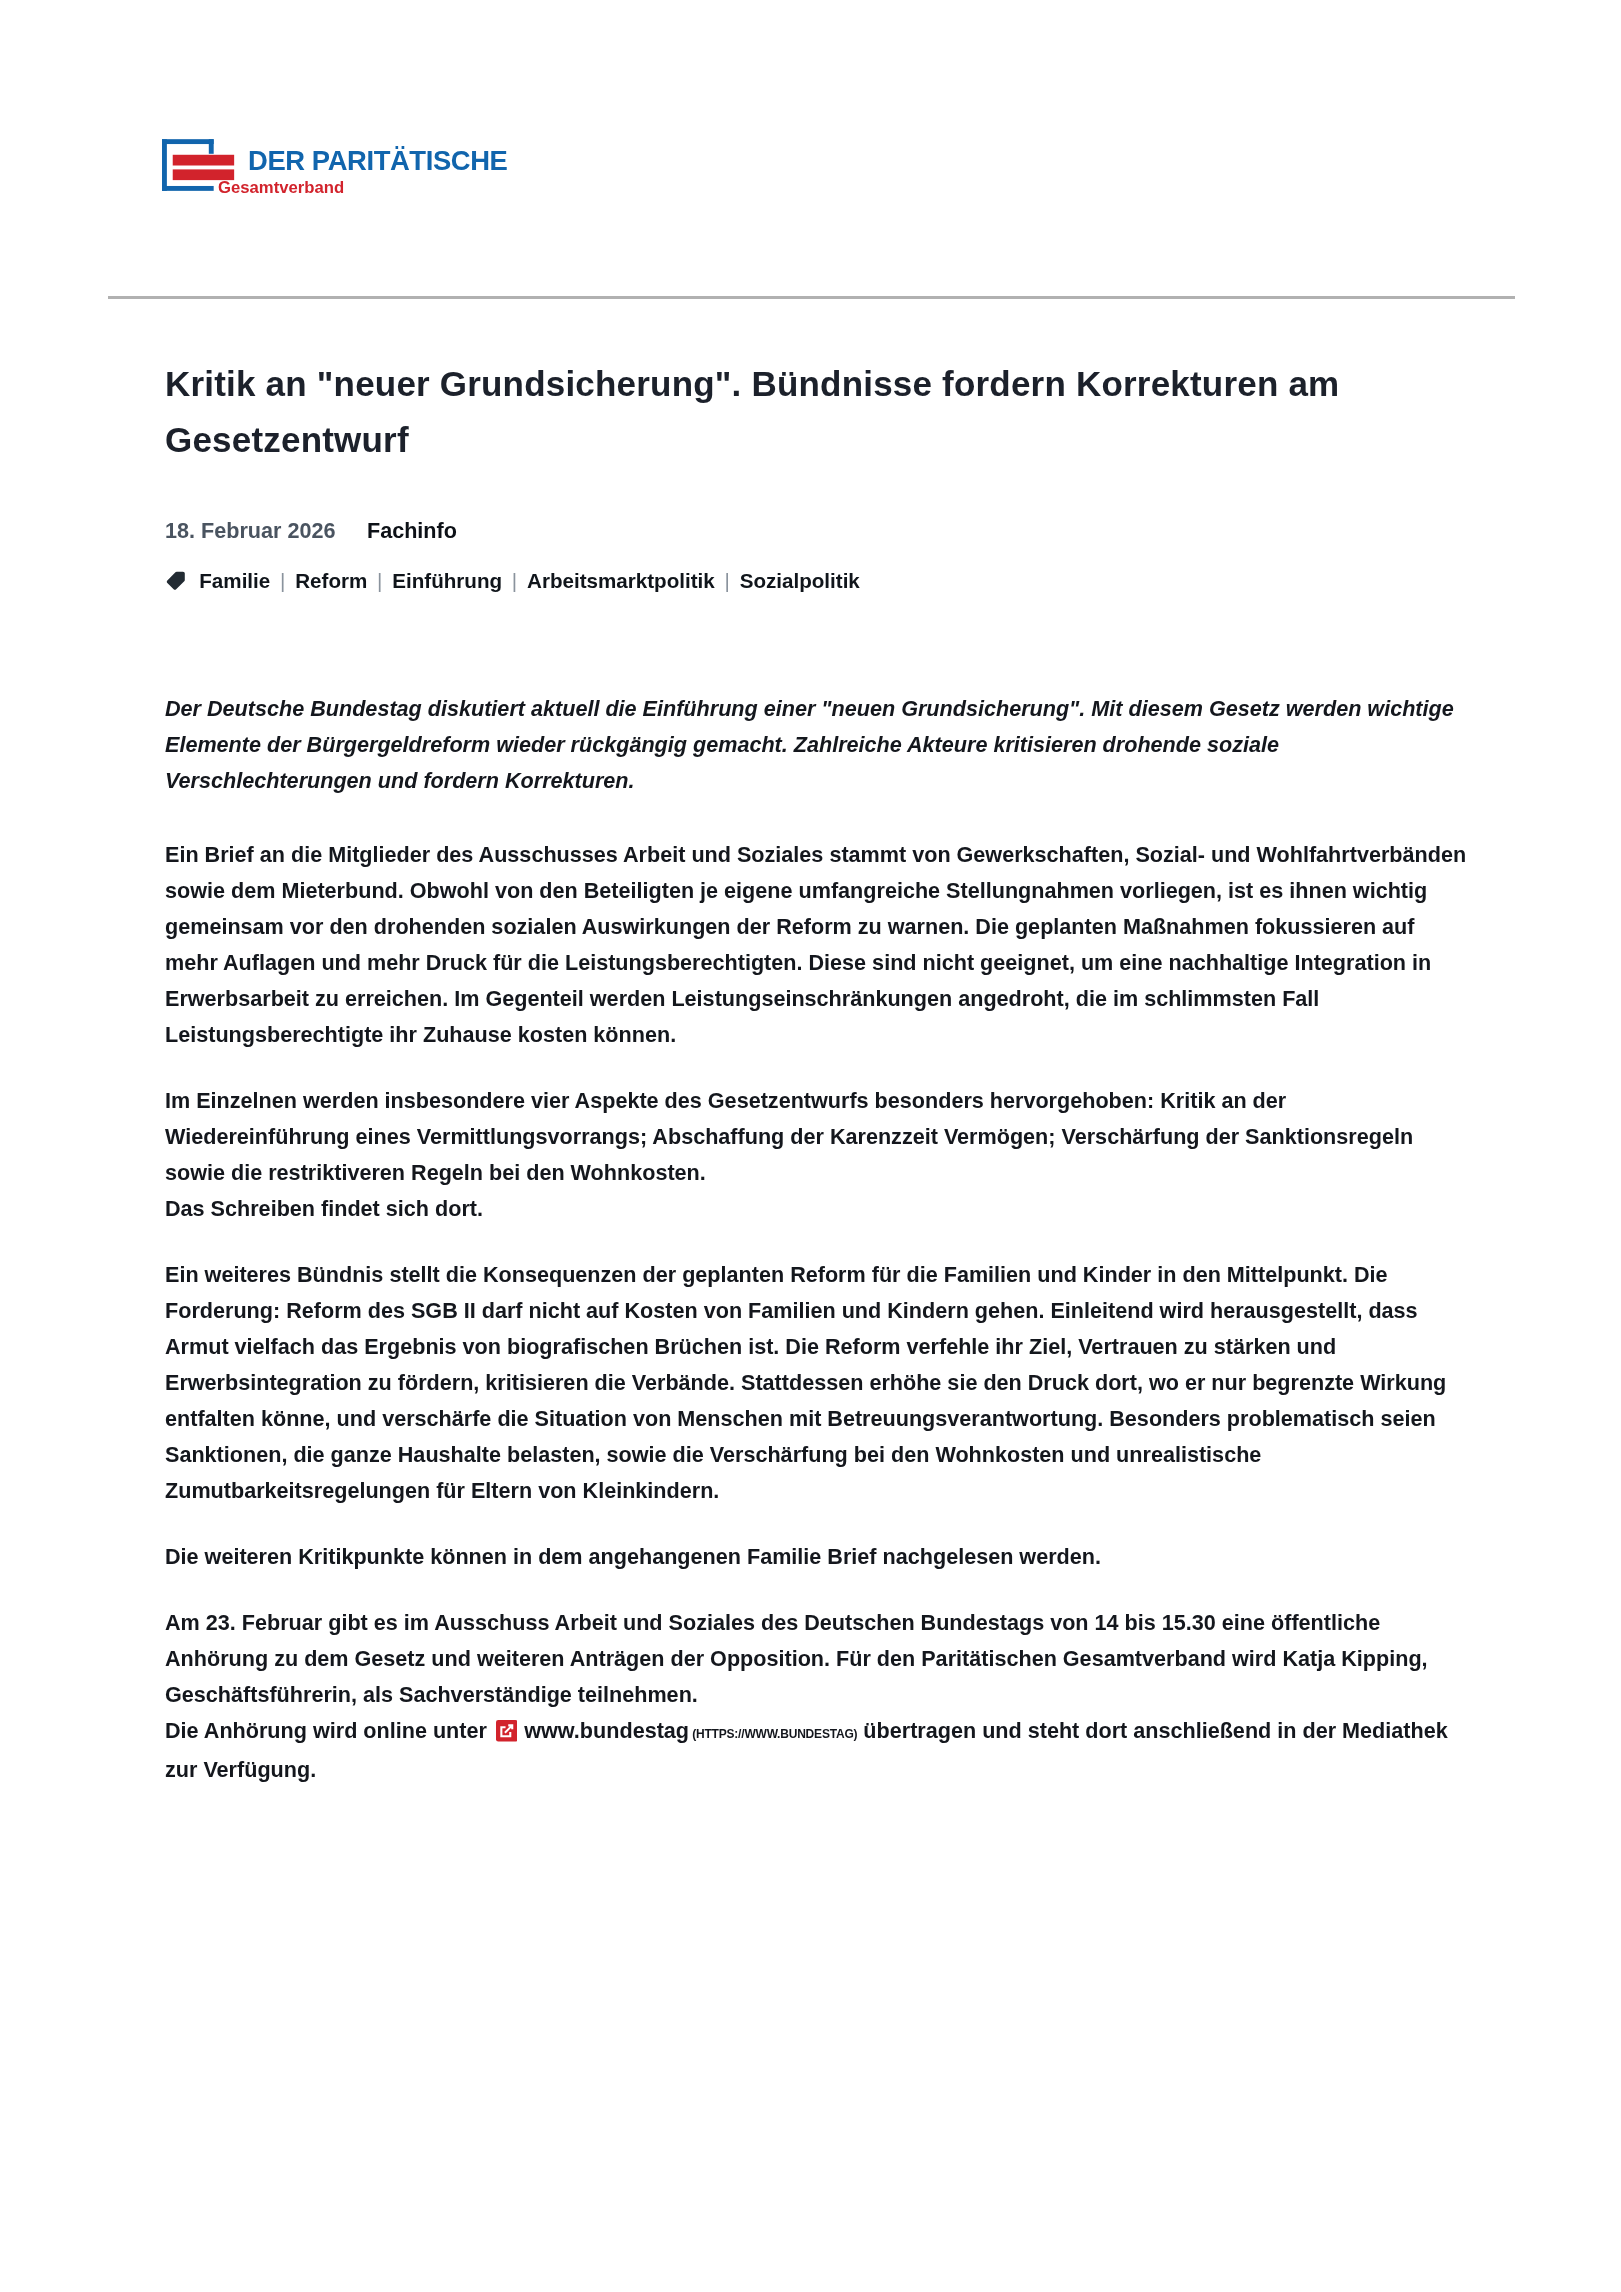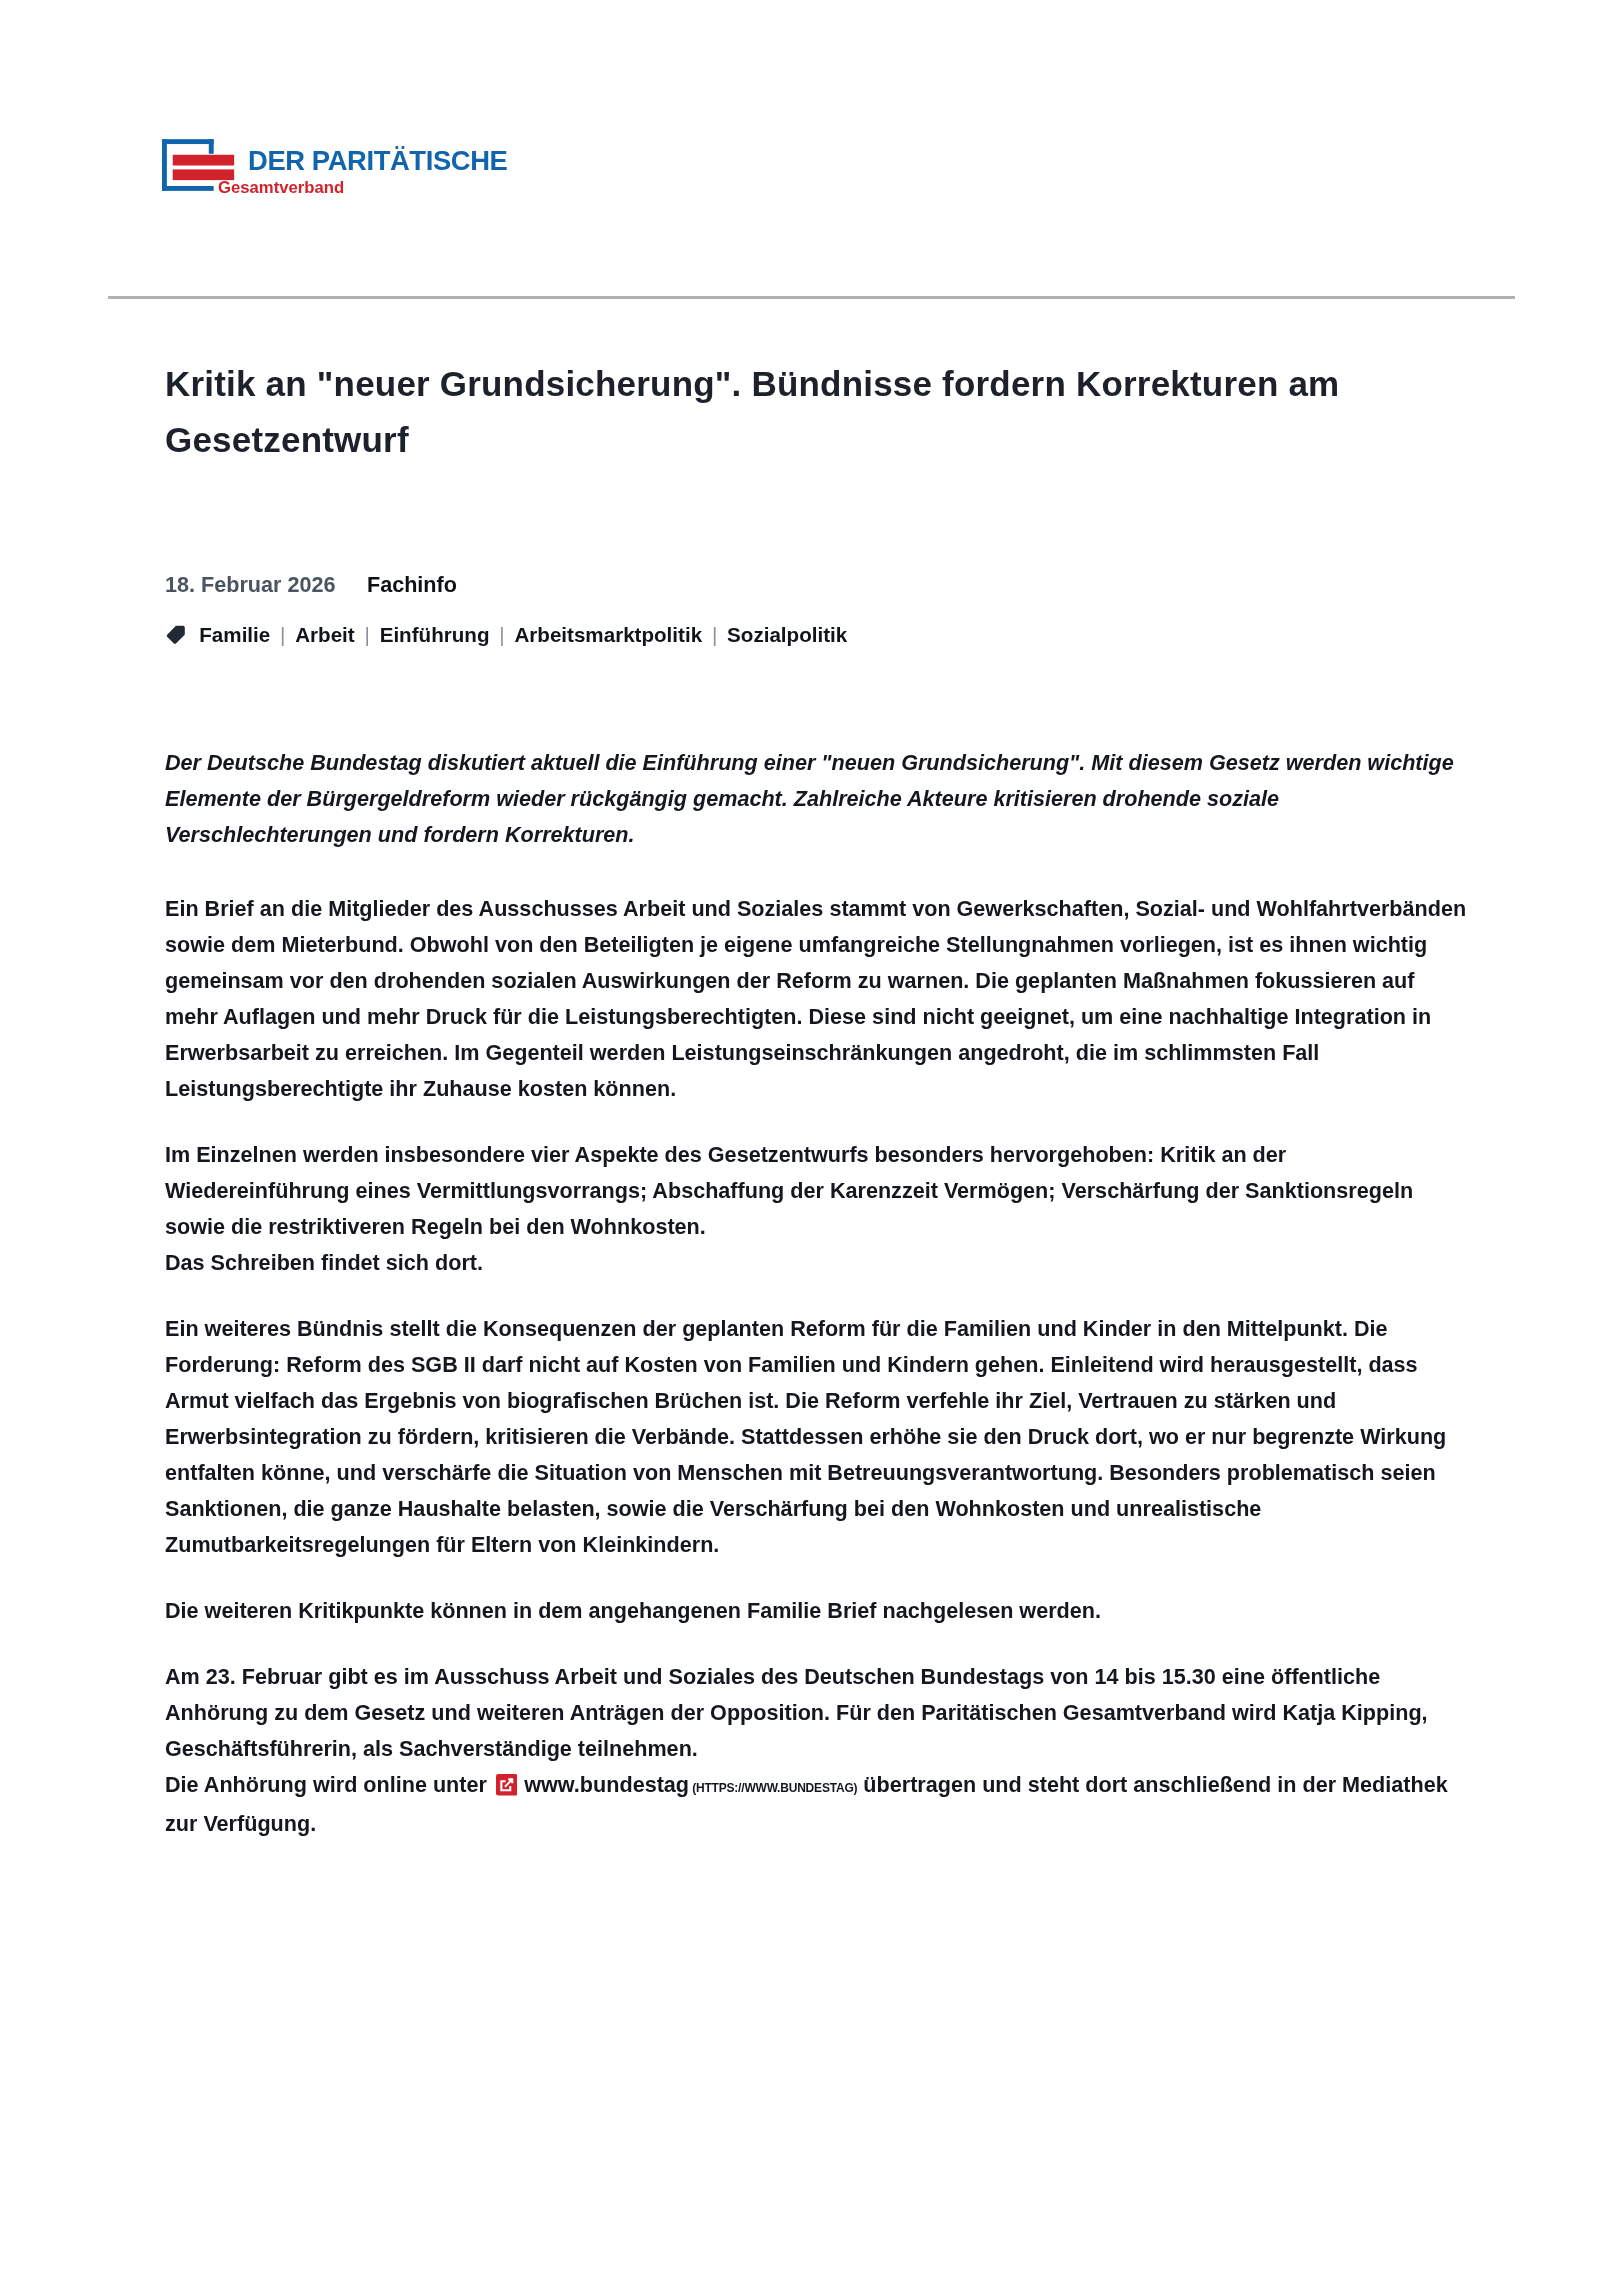--- a/index.html
+++ b/index.html
@@ -35,21 +35,21 @@
   .divider{
     margin:98px 0 0 108px;width:1407px;height:2.9px;
     background:var(--divider-gray,#b1b1b1);
   }
   
   main{margin:57px 0 0 165px;width:1304px;}
   h1{
     margin:0;font-size:35px;line-height:56px;font-weight:600;
     color:#1c212b;letter-spacing:0.2px;
   }
-  .meta1{margin-top:102px;font-size:21.6px;line-height:29px;}
+  .meta1{margin-top:48px;font-size:21.6px;line-height:29px;}
   .meta-date{color:var(--date-gray,#4a5460);font-weight:700;}
   .meta-type{margin-left:25.5px;color:#0d1117;font-weight:700;}
   .meta2{margin-top:11.8px;font-size:21.6px;line-height:29px;font-weight:700;color:#0d1117;}
   .pipe{color:#8a939d;font-weight:400;margin:0 9.8px;}
   .tags-row{margin-top:22.5px;font-size:20.6px;line-height:27.4px;font-weight:700;color:#10151b;
     display:flex;align-items:center;}
   .tag-icon{margin-right:12.7px;transform:scaleX(-1);flex:0 0 auto;}
   .tag-icon path{fill:#222b33;}
   
   #article-body{margin-top:96px;font-size:21.6px;line-height:36px;font-weight:600;color:var(--text-dark,#14171d);}
@@ -89,21 +89,21 @@
     <div class="meta1">
       <span class="meta-date">18. Februar 2026</span>
       <span class="meta-type">Fachinfo</span>
     </div>
 
 
     <div class="tags-row">
       <svg class="tag-icon" width="21.6" height="21.6" viewBox="0 0 24 24" aria-hidden="true">
         <path d="M21.4 11.6l-9-9C12 2.2 11.6 2 11 2H4c-1.1 0-2 .9-2 2v7c0 .6.2 1 .6 1.4l9 9c.4.4.9.6 1.4.6.6 0 1-.2 1.4-.6l7-7c.4-.4.6-.9.6-1.4 0-.6-.2-1-.6-1.4z"></path>
       </svg>
-      <span id="tags"><span class="tag">Familie</span><span class="pipe">|</span><span class="tag">Arbeit</span><span class="pipe">|</span><span class="tag">Einführung</span><span class="pipe">|</span><span class="tag">Arbeitsmarktpolitik</span><span class="pipe">|</span><span class="tag">Sozialpolitik</span></span>
+      <span id="tags"><span class="tag">Familie</span><span class="pipe">|</span><span class="tag">Reform</span><span class="pipe">|</span><span class="tag">Einführung</span><span class="pipe">|</span><span class="tag">Arbeitsmarktpolitik</span><span class="pipe">|</span><span class="tag">Sozialpolitik</span></span>
     </div>
 
     <div id="article-body">
         <p class="lead"><span>Der Deutsche Bundestag diskutiert aktuell die Einführung einer "neuen Grundsicherung". Mit diesem Gesetz werden wichtige Elemente der Bürgergeldreform wieder rückgängig gemacht. Zahlreiche Akteure kritisieren drohende soziale Verschlechterungen und fordern Korrekturen.</span></p>
         <p><span>Ein Brief an die Mitglieder des Ausschusses Arbeit und Soziales stammt von Gewerkschaften, Sozial- und Wohlfahrtverbänden sowie dem Mieterbund.  Obwohl von den Beteiligten je eigene umfangreiche Stellungnahmen vorliegen, ist es ihnen wichtig gemeinsam vor den drohenden sozialen Auswirkungen der Reform zu warnen. Die geplanten Maßnahmen fokussieren auf mehr Auflagen und mehr Druck für die Leistungsberechtigten. Diese sind nicht geeignet, um eine nachhaltige Integration in Erwerbsarbeit zu erreichen. Im Gegenteil werden Leistungseinschränkungen angedroht, die im schlimmsten Fall Leistungsberechtigte ihr Zuhause kosten können.</span></p>
         <p><span>Im Einzelnen werden insbesondere vier Aspekte des Gesetzentwurfs besonders hervorgehoben: Kritik an der Wiedereinführung eines Vermittlungsvorrangs; Abschaffung der Karenzzeit Vermögen; Verschärfung der Sanktionsregeln sowie die restriktiveren Regeln bei den Wohnkosten.</span><br><span>Das Schreiben findet sich dort.</span></p>
         <p><span>Ein weiteres Bündnis stellt die Konsequenzen der geplanten Reform für die Familien und Kinder in den Mittelpunkt. Die Forderung: Reform des SGB II darf nicht auf Kosten von Familien und Kindern gehen. Einleitend wird herausgestellt, dass Armut vielfach das Ergebnis von biografischen Brüchen ist. Die Reform verfehle ihr Ziel, Vertrauen zu stärken und Erwerbsintegration zu fördern, kritisieren die Verbände. Stattdessen erhöhe sie den Druck dort, wo er nur begrenzte Wirkung entfalten könne, und verschärfe die Situation von Menschen mit Betreuungsverantwortung. Besonders problematisch seien Sanktionen, die ganze Haushalte belasten, sowie die Verschärfung bei den Wohnkosten und unrealistische Zumutbarkeitsregelungen für Eltern von Kleinkindern.</span></p>
         <p><span>Die weiteren Kritikpunkte können in dem angehangenen Familie Brief nachgelesen werden.</span></p>
         <p><span>Am 23. Februar gibt es im Ausschuss Arbeit und Soziales des Deutschen Bundestags von 14 bis 15.30 eine öffentliche Anhörung zu dem Gesetz und weiteren Anträgen der Opposition. Für den Paritätischen Gesamtverband wird Katja Kipping, Geschäftsführerin, als Sachverständige teilnehmen.</span><br><span>Die Anhörung wird online unter </span><svg class="ext-icon" width="21.6" height="21.6" viewBox="0 0 24 24" aria-hidden="true">
             <rect class="bg" width="24" height="24" rx="2.5"></rect>

